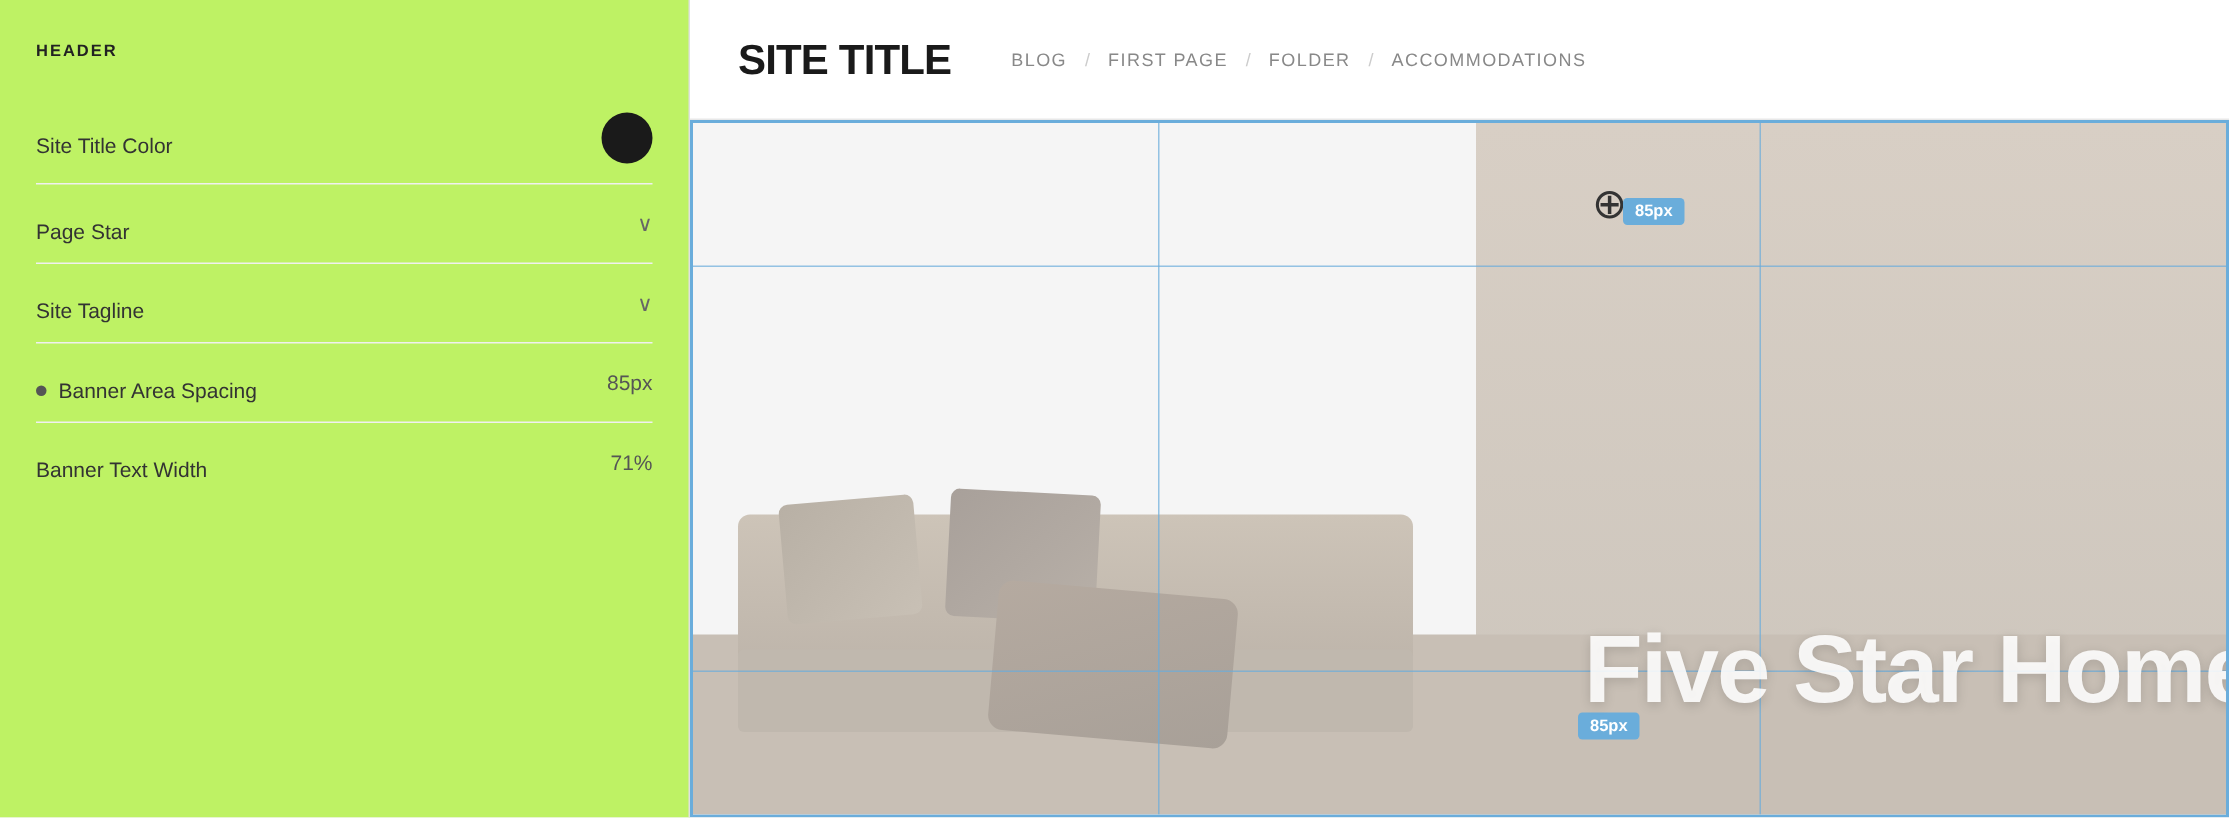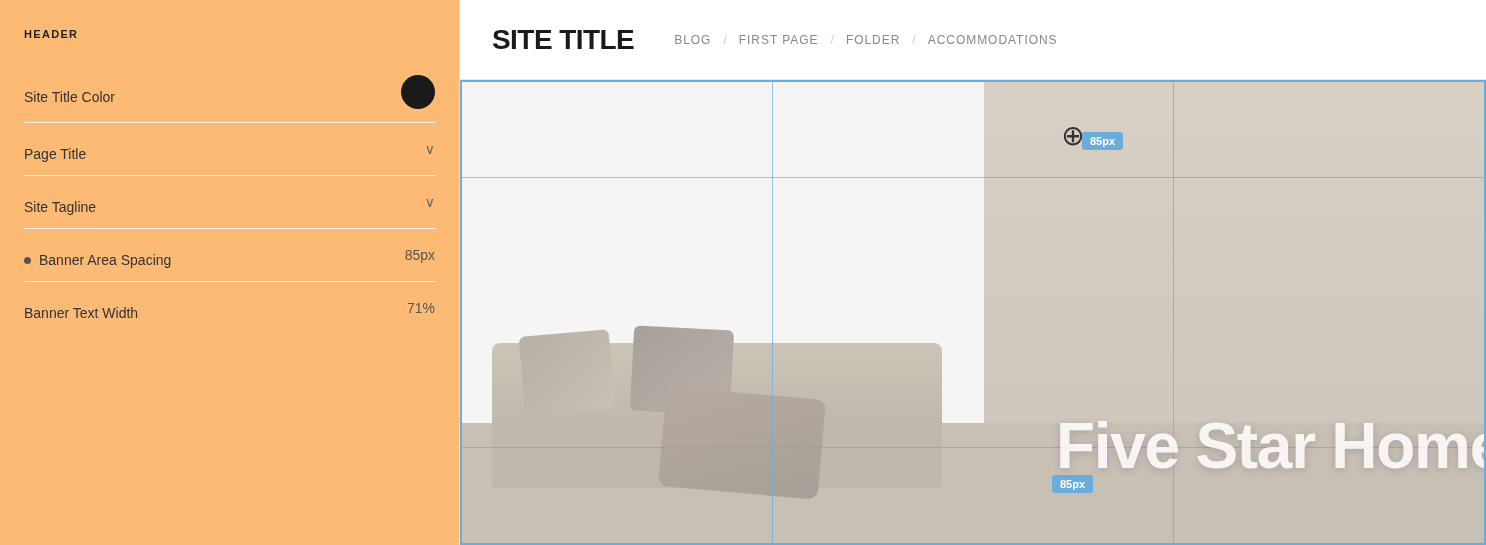--- a/index.html
+++ b/index.html
@@ -9,21 +9,21 @@
       display: flex;
       width: 1486px;
       height: 545px;
       overflow: hidden;
     }
 
     
     .left-panel {
       width: 460px;
       min-width: 460px;
-      background: #fdba74;
+      background: #bef264;
       padding: 28px 24px;
       border-right: 1px solid #e0e0e0;
       overflow-y: auto;
     }
 
     .panel-section-header {
       font-size: 11px;
       font-weight: 700;
       letter-spacing: 0.12em;
       color: #222;
@@ -290,21 +290,21 @@
 
   <div id="settings-rows-container">
       <div class="setting-row">
         <div class="setting-label">
           <span>Site Title Color</span>
         </div>
         <div class="color-swatch swatch-black"></div>
       </div>
       <div class="setting-row">
         <div class="setting-label">
-          <span>Page Title</span>
+          <span>Page Star</span>
         </div>
         <span class="chevron-icon">∨</span>
       </div>
       <div class="setting-row">
         <div class="setting-label">
           <span>Site Tagline</span>
         </div>
         <span class="chevron-icon">∨</span>
       </div>
       <div class="setting-row">

